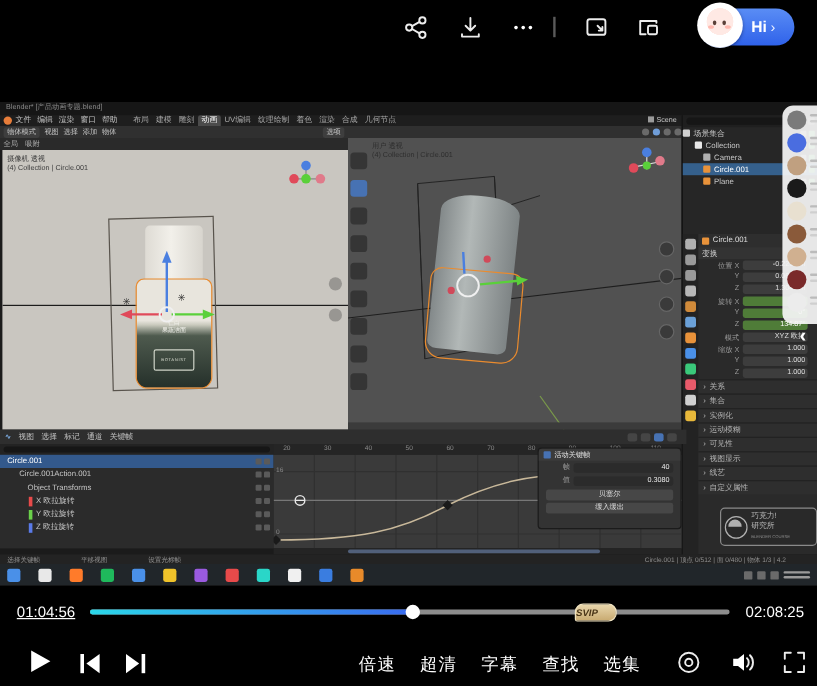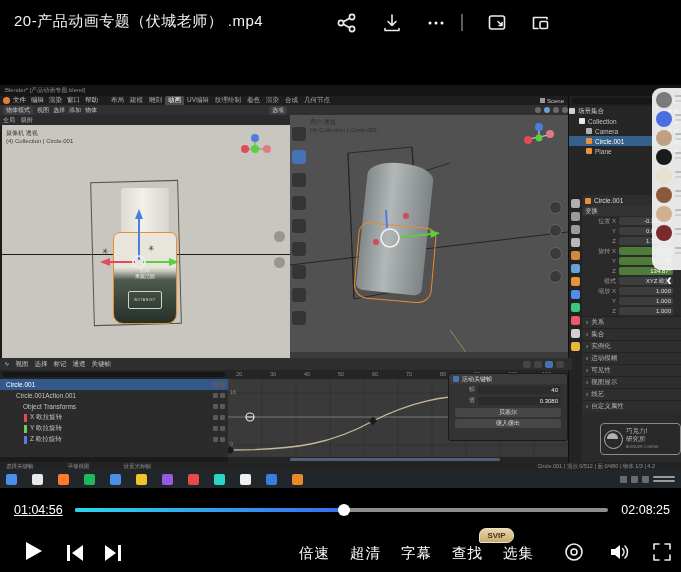--- a/index.html
+++ b/index.html
@@ -157,32 +157,31 @@
          text-shadow:0 0 3px rgba(0,0,0,.6);line-height:14px;}
   
   .ptime{position:absolute;font-size:12.5px;color:#fff;top:503px;}
   .ptime.cur{left:14px;text-decoration:underline;} .ptime.tot{right:11px;}
   .pbar{position:absolute;left:75px;top:508px;width:533px;height:4px;border-radius:2px;background:#8d8d8d;}
   .pfill{position:absolute;left:0;top:0;height:4px;border-radius:2px;background:linear-gradient(90deg,#2bd7e9,#3a6bf0);}
   .pthumb{position:absolute;top:-4px;width:12px;height:12px;border-radius:50%;background:#fff;margin-left:-6px;}
   .cbtn{position:absolute;top:540px;width:22px;height:22px;}
   .cbtn svg{width:100%;height:100%;}
   .ctext{position:absolute;top:544px;font-size:14.5px;color:#fff;letter-spacing:1px;}
-  .vipbadge{position:absolute;left:479px;top:528px;width:33px;height:13px;border-radius:7px 7px 7px 2px;
+  .vipbadge{position:absolute;left:479px;top:503px;width:33px;height:13px;border-radius:7px 7px 7px 2px;
             background:linear-gradient(180deg,#e8d6ac,#c9ab72);border:1px solid #efe2c0;color:#4a3517;
-            font-size:8px;font-weight:bold;text-align:center;line-height:13px;}
+            font-size:8px;font-weight:bold;line-height:13px;font-style:italic;}
   svg .st{stroke:#ececec;stroke-width:1.6;fill:none;stroke-linecap:round;stroke-linejoin:round;}
   svg .fw{fill:#fff;}
 </style>
 </head>
 <body>
 
 <div id="app">
 
-  <div class="p-title">20-产品动画专题（伏城老师） .mp4</div>
 
   <div class="tico" style="left:336px">
     <svg viewBox="0 0 22 22">
         <circle class="st" cx="16" cy="5" r="2.6"></circle>
         <circle class="st" cx="5" cy="11" r="2.6"></circle>
         <circle class="st" cx="16" cy="17" r="2.6"></circle>
         <path class="st" d="M7.4 9.8 13.6 6.2M7.4 12.2 13.6 15.8"></path>
       </svg>
   </div>
   <div class="tico" style="left:381px">
@@ -202,20 +201,30 @@
     <svg viewBox="0 0 22 22">
         <rect class="st" x="3.5" y="4" width="15" height="13" rx="2"></rect>
         <path class="st" d="M13 13.5h3v-3M12 9.5l4 4"></path>
       </svg>
   </div>
   <div class="tico" style="left:529px">
     <svg viewBox="0 0 22 22">
         <path class="st" d="M18 7V5.5H4.5v11H9"></path>
         <rect class="st" x="11" y="9.5" width="7.5" height="7" rx="1.2"></rect>
       </svg>
+  </div>
+  <div class="hi-pill">
+    <span class="hi-avatar">
+        <i class="l"></i>
+        <i class="r"></i>
+        <b class="l"></b>
+        <b class="r"></b>
+      </span>
+    <span class="hi-label">Hi</span>
+    <span class="hi-arrow">›</span>
   </div>
 
   <div class="video">
     <div class="screen">
 
       <div class="b-title">Blender*  [产品动画专题.blend]</div>
       <div class="b-top">
         <span class="b-logo"></span>
         <span class="b-menus">
           

